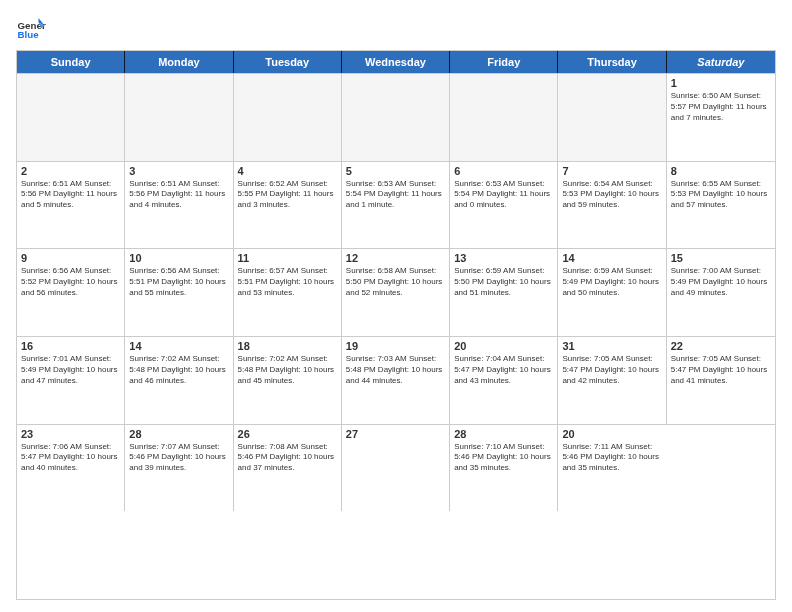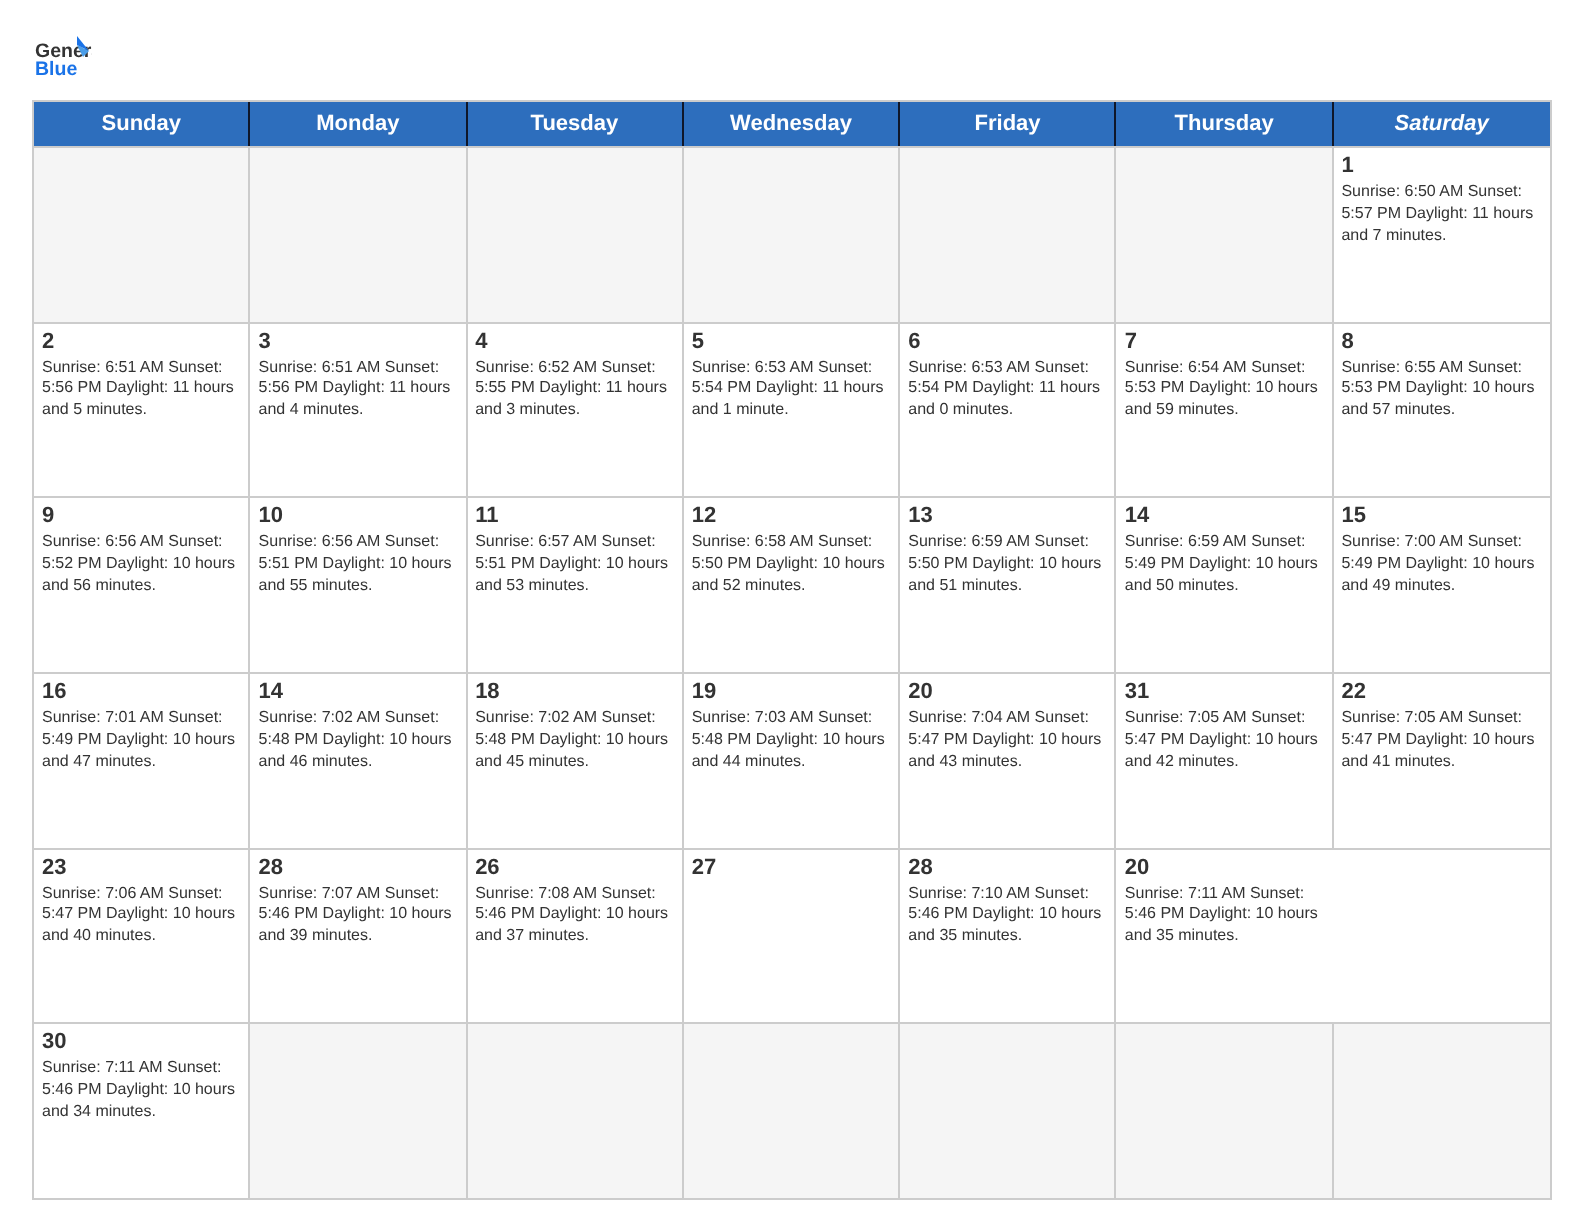--- a/index.html
+++ b/index.html
@@ -312,29 +312,15 @@
 Sunset: 5:46 PM
 Daylight: 10 hours and 35 minutes.</div>
           </div>
           <div class="cal-cell">
             <div class="day-number">20</div>
             <div class="day-info">Sunrise: 7:11 AM
 Sunset: 5:46 PM
 Daylight: 10 hours and 35 minutes.</div>
           </div>
         </div>
-        <div class="cal-row">
-          <div class="cal-cell">
-            <div class="day-number">30</div>
-            <div class="day-info">Sunrise: 7:11 AM
-Sunset: 5:46 PM
-Daylight: 10 hours and 34 minutes.</div>
-          </div>
-          <div class="cal-cell empty"></div>
-          <div class="cal-cell empty"></div>
-          <div class="cal-cell empty"></div>
-          <div class="cal-cell empty"></div>
-          <div class="cal-cell empty"></div>
-          <div class="cal-cell empty"></div>
-        </div>
       </div>
   </div>
 </div>
 
 </body></html>

